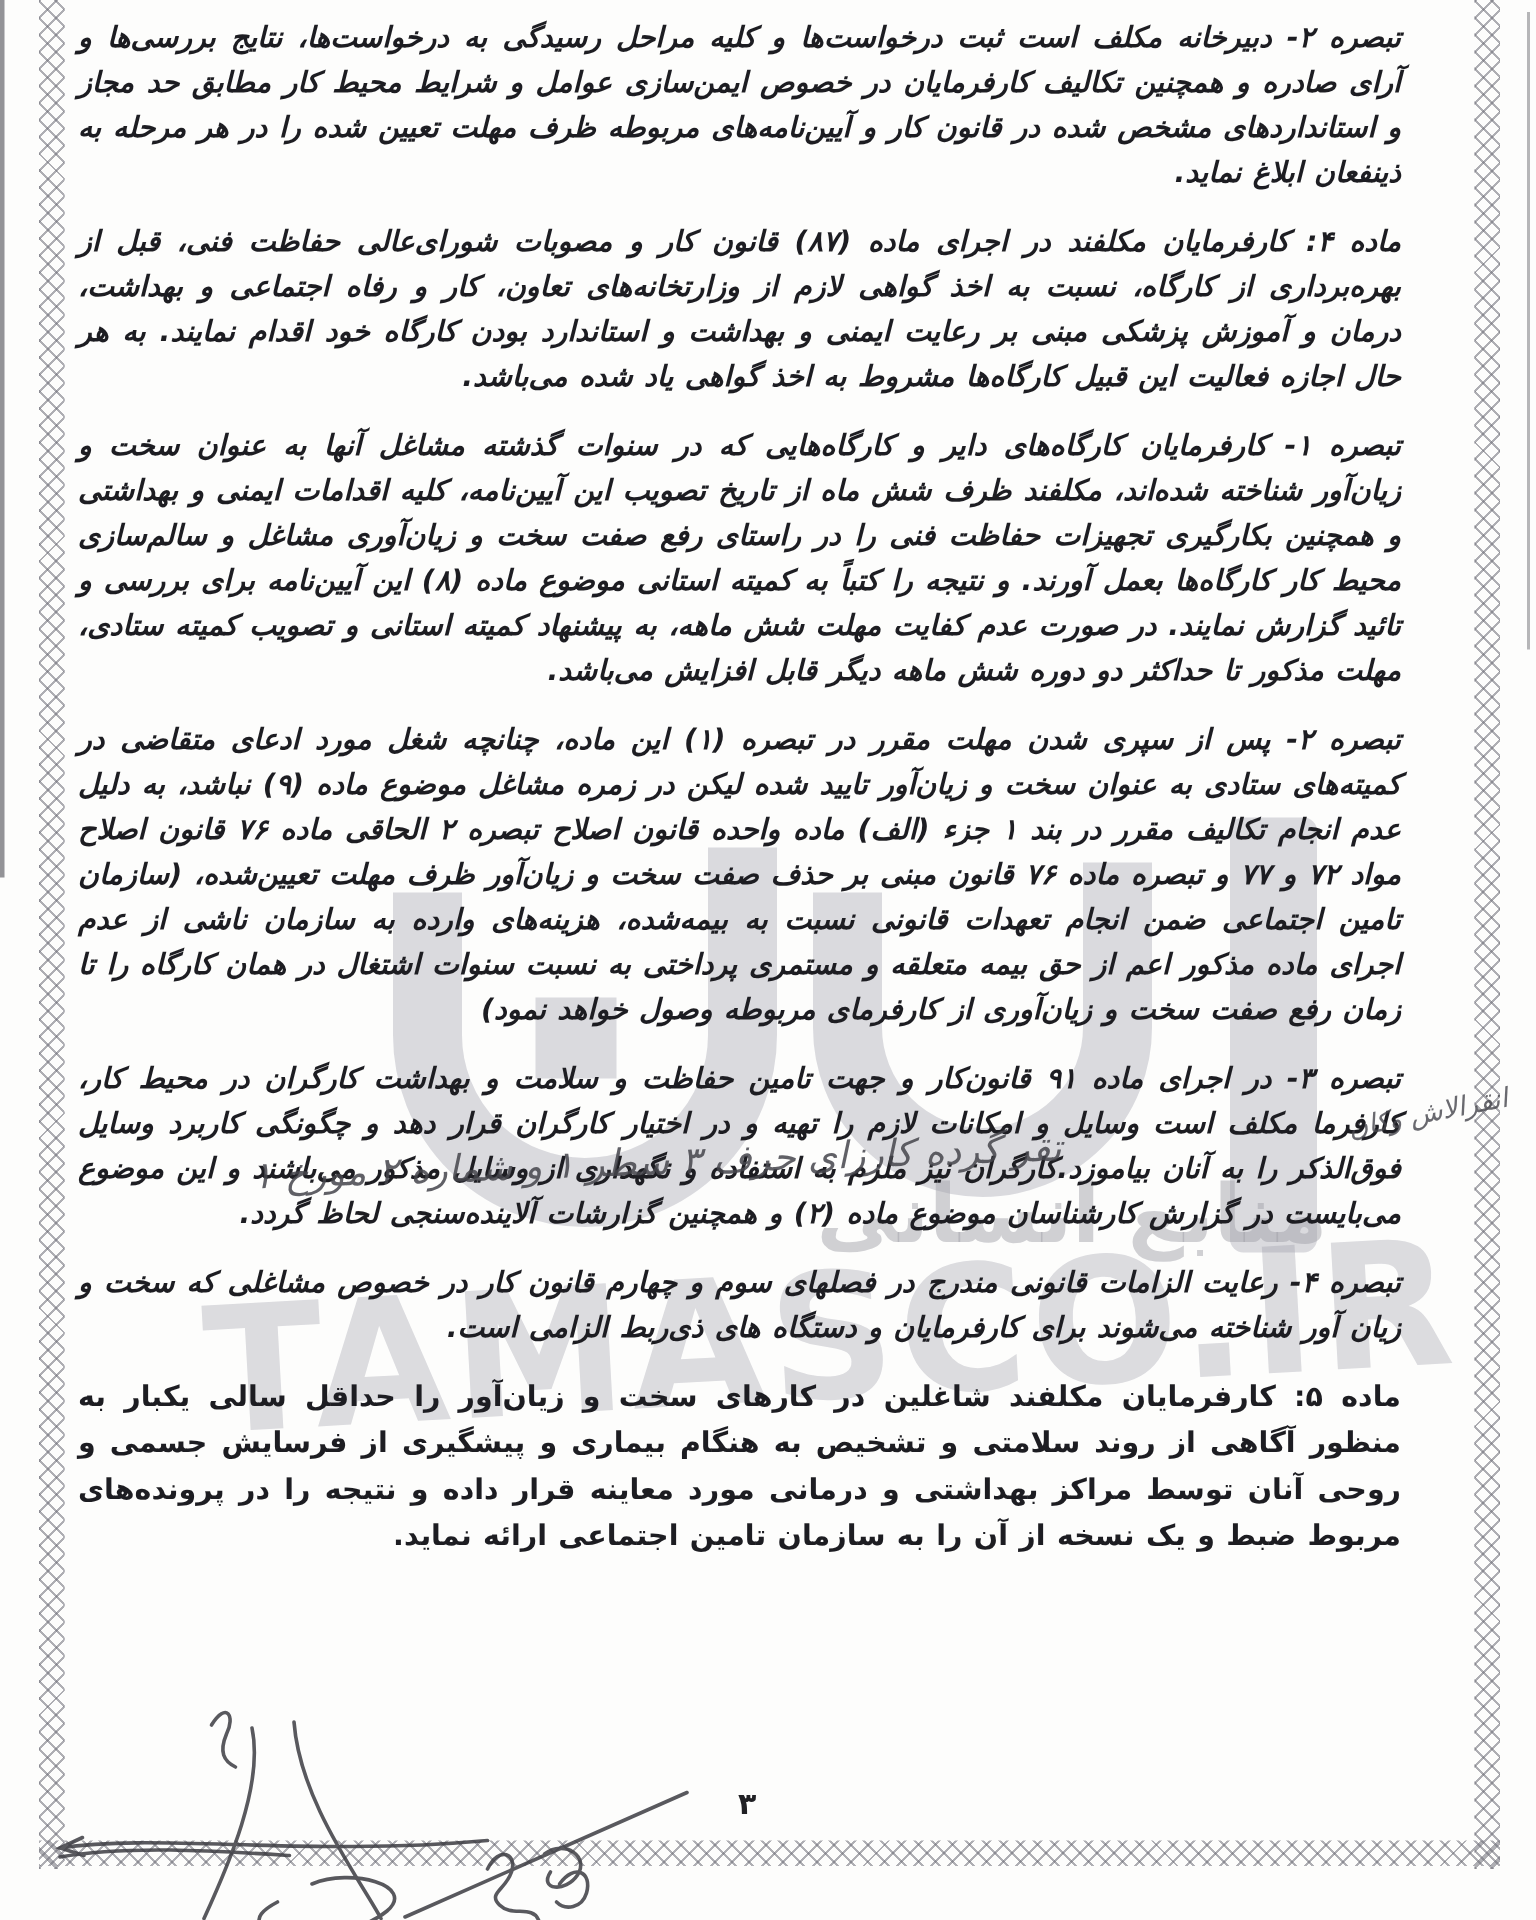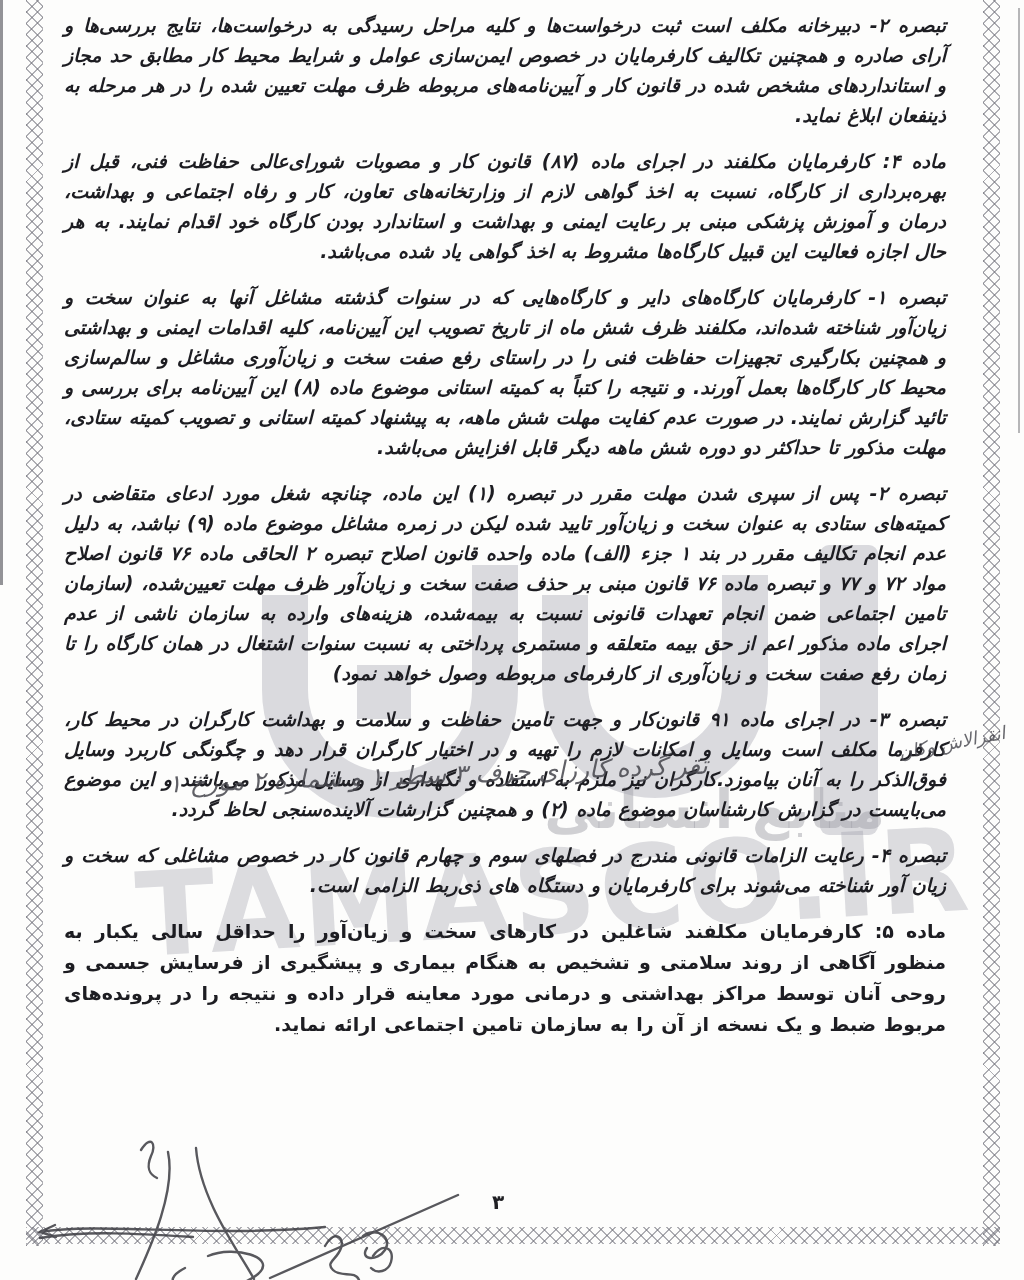--- a/index.html
+++ b/index.html
@@ -35,21 +35,21 @@
   .wm-fa .hl{color:rgba(219,138,114,.55);}
   .wm-fa .rest{color:rgba(158,158,168,.48);letter-spacing:8px;}
   .wm-en{
     left:140px;top:848px;font-weight:bold;font-size:116px;letter-spacing:3px;
     color:rgba(156,156,168,.34);transform:rotate(-3.2deg);transform-origin:left bottom;
     white-space:nowrap;
   }
 
   
   .textcol{
-    position:absolute;z-index:4;left:64px;top:10px;width:882px;
+    position:absolute;z-index:4;left:52px;top:10px;width:882px;
     direction:rtl;text-align:justify;color:#1d1d22;
   }
   .textcol p{
     margin:0 0 16px 0;font-size:19px;line-height:30px;
     font-style:italic;font-weight:600;word-spacing:1px;
   }
   .textcol p.regular{font-style:normal;font-weight:bold;line-height:31px;}
 
   .page-number{
     position:absolute;z-index:4;left:492px;top:1190px;

